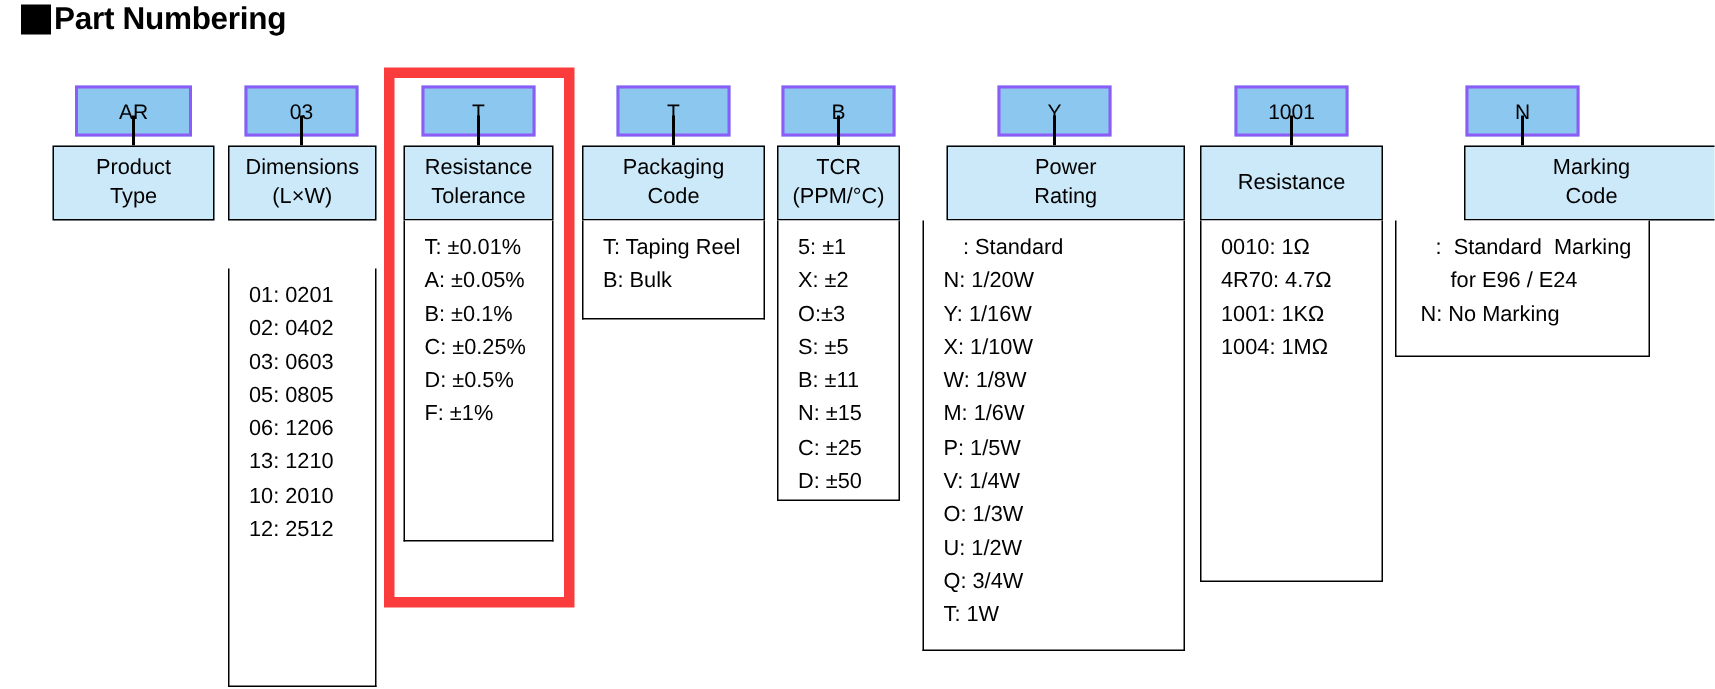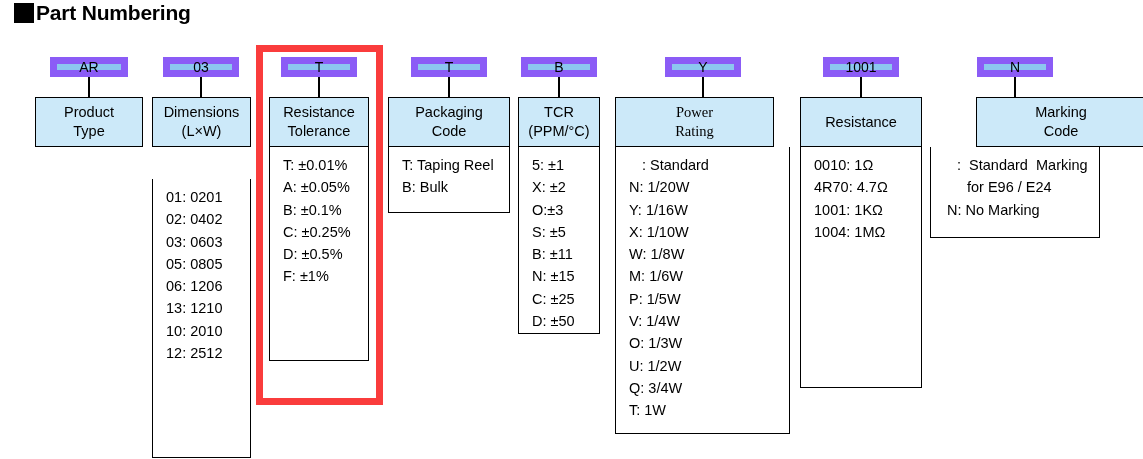--- a/index.html
+++ b/index.html
@@ -41,23 +41,23 @@
     letter-spacing: -0.2px;
     line-height: 22px;
   }
   
   .col {
     position: absolute;
     top: 0;
   }
   .code-box {
     position: absolute;
-    height: 20px;
+    height: 34px;
     background: #8CC7EF;
-    border: 7px solid #8b5cf6;
+    border: 2px solid #8b5cf6;
     box-sizing: border-box;
     display: flex;
     align-items: center;
     justify-content: center;
     font-size: 14px;
     line-height: 14px;
   }
   .connector {
     position: absolute;
     width: 2px;
@@ -191,21 +191,21 @@
       <div class="li">B: ±11</div>
       <div class="li">N: ±15</div>
       <div class="li">C: ±25</div>
       <div class="li">D: ±50</div>
     </div>
   </div>
 
   <div class="col">
     <div class="code-box" style="left:665px; top:57px; width:76px;">Y</div>
     <div class="connector" style="left:702px; top:77px; height:20px;"></div>
-    <div class="name-box" style="left:615px; top:97px; width:159px; height:50px;font-family:Liberation Serif, serif;">
+    <div class="name-box" style="left:631px; top:97px; width:159px; height:50px;">
       <span>Power</span>
       <span>Rating</span>
     </div>
     <div class="list-box" style="left:615px; top:147px; width:175px; height:287px;">
       <div class="li ind">: Standard</div>
       <div class="li">N: 1/20W</div>
       <div class="li">Y: 1/16W</div>
       <div class="li">X: 1/10W</div>
       <div class="li">W: 1/8W</div>
       <div class="li">M: 1/6W</div>

